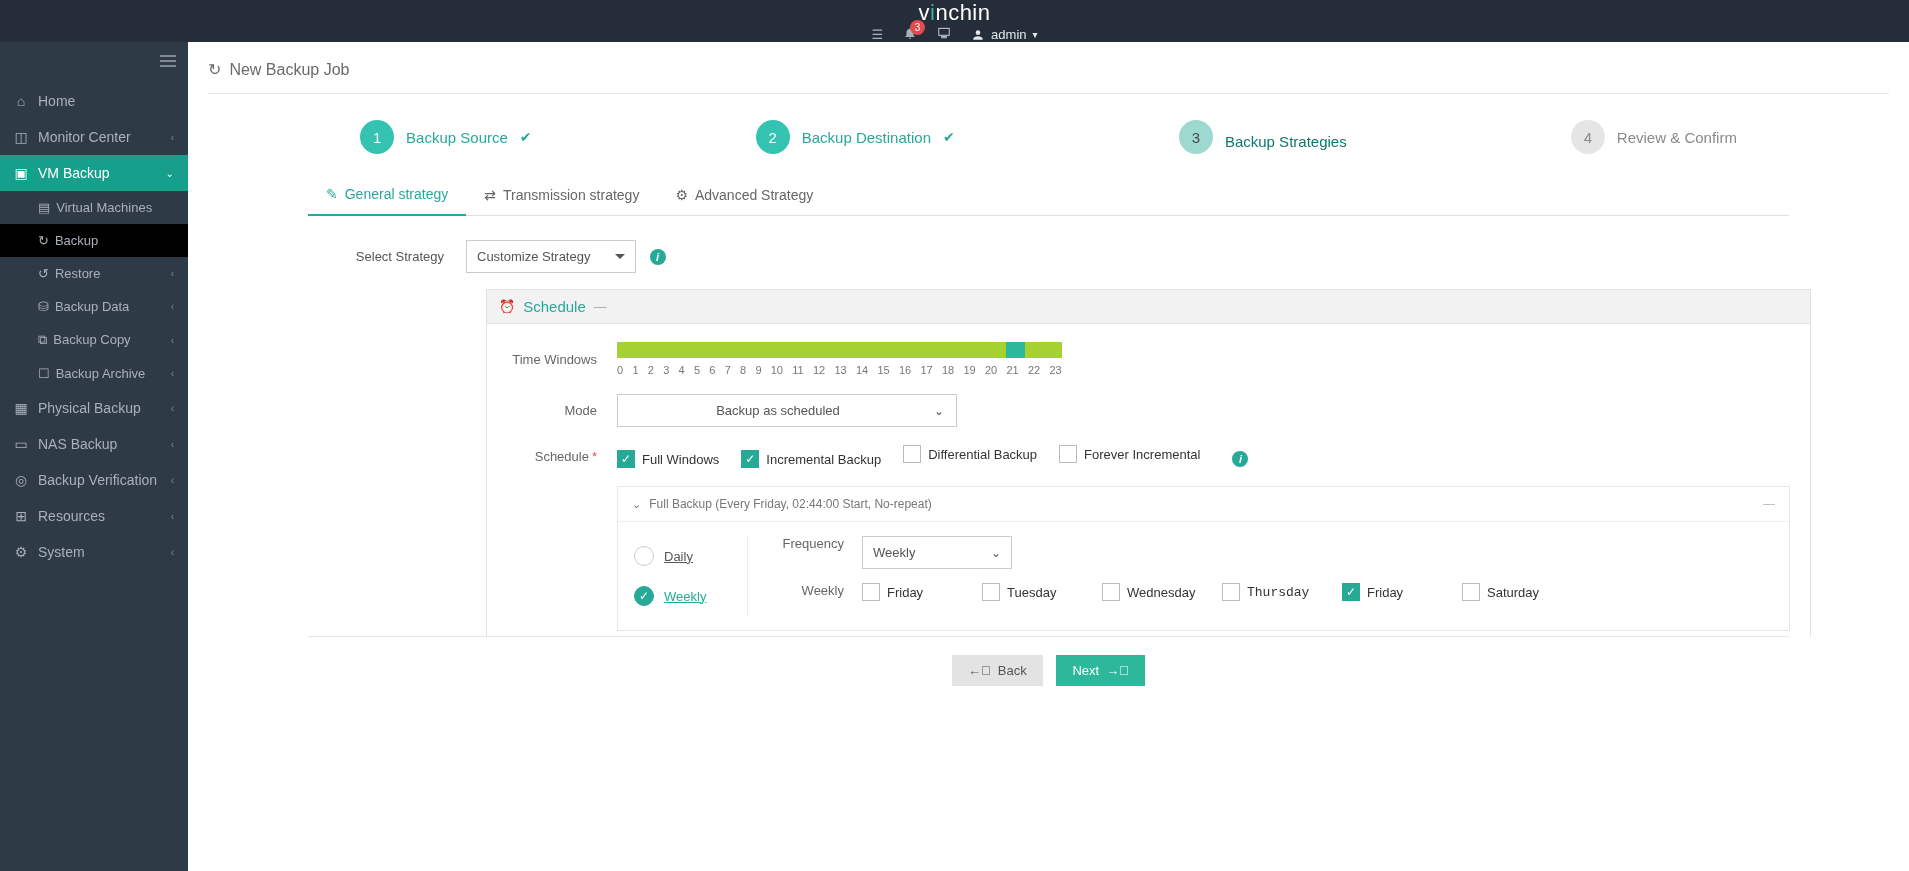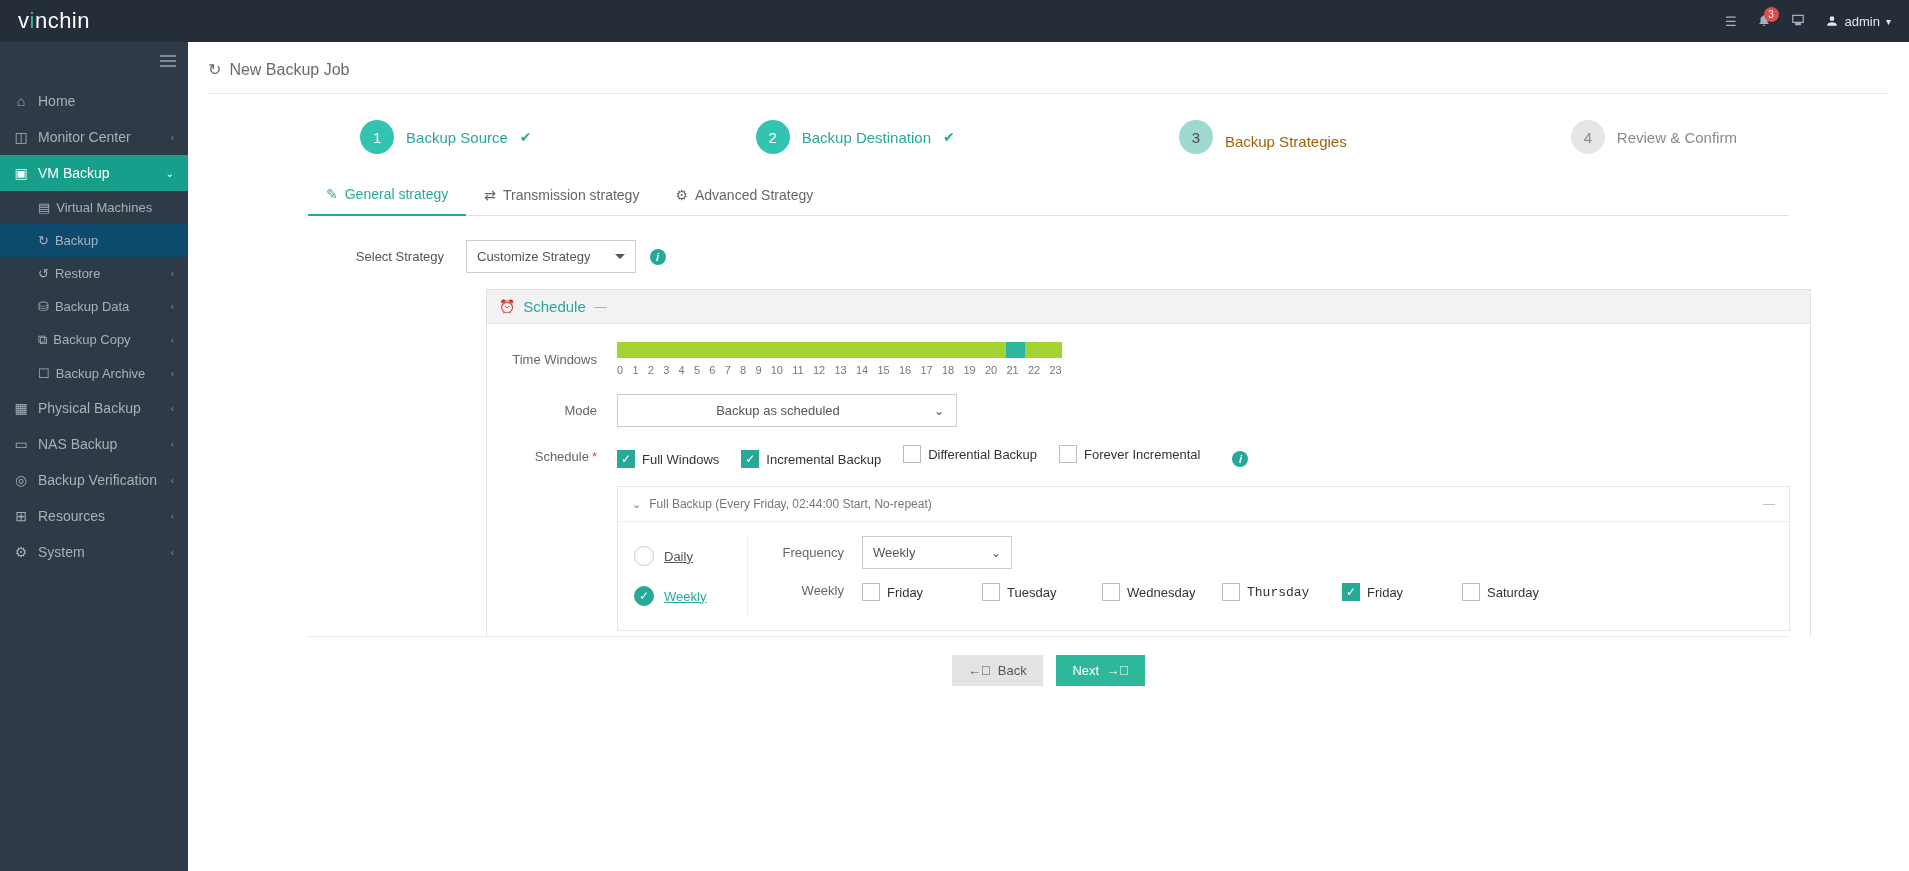--- a/index.html
+++ b/index.html
@@ -1,52 +1,52 @@
 <!DOCTYPE html>
 <html><head>
 <meta charset="utf-8">
 <style>
 * { margin: 0; padding: 0; box-sizing: border-box; }
 body { font-family: -apple-system, BlinkMacSystemFont, "Segoe UI", Helvetica, Arial, sans-serif; background: #f5f5f5; color: #333; font-size: 13px; }
 
 
-.topbar { height: 42px; background: #252e38; display: flex; align-items: center; padding: 0 18px; justify-content: space-between; }
+.topbar { height: 42px; background: #252e38; display: flex; align-items: center; padding: 0 18px; justify-content: space-between; flex-direction: column; }
 .logo { color: #fff; font-size: 22px; font-weight: 400; letter-spacing: 0.5px; }
 .logo .dot { color: #38b2a3; }
 .topbar-right { display: flex; align-items: center; gap: 20px; color: #a8b1ba; }
 .bell-wrap { position: relative; }
 .badge { position: absolute; top: -6px; right: -8px; background: #e24b4b; color: #fff; border-radius: 50%; font-size: 10px; width: 15px; height: 15px; display: flex; align-items: center; justify-content: center; }
 .user-link { display: flex; align-items: center; gap: 6px; cursor: pointer; color: #e3e6ea; }
 
 
 .layout { display: flex; }
 .sidebar { width: 188px; background: #2e3a45; min-height: calc(100vh - 42px); color: #a8b1ba; }
 .sidebar-toggle { text-align: right; padding: 10px 12px; }
 .sidebar-toggle span { display: inline-block; cursor: pointer; }
 .sidebar-toggle span i { display: block; width: 16px; height: 2px; background: #7f8a96; margin: 3px 0; }
 .nav-item { display: flex; align-items: center; padding: 10px 14px; cursor: pointer; font-size: 14px; justify-content: space-between; }
 .nav-item .nav-left { display: flex; align-items: center; gap: 10px; }
 .nav-item.active { background: #16a08c; color: #fff; position: relative; }
 .nav-item.active::after { content: ""; position: absolute; right: -8px; top: 50%; transform: translateY(-50%); border: 8px solid transparent; border-left-color: #16a08c; }
 .sub-nav-item { padding: 9px 14px 9px 38px; display: flex; align-items: center; gap: 8px; cursor: pointer; font-size: 13px; justify-content: space-between; }
-.sub-nav-item.active { background: #0c4a6e; }
+.sub-nav-item.active { background: #000000; }
 .chev { font-size: 10px; color: #7f8a96; }
 .nav-icon { width: 14px; text-align: center; }
 
 
 .main { flex: 1; padding: 18px 20px; background: #fff; margin: 0; }
 .page-title { font-size: 16px; color: #6a6a6a; display: flex; align-items: center; gap: 8px; padding-bottom: 14px; border-bottom: 1px solid #e7e7e7; }
 .steps { display: flex; justify-content: space-around; padding: 26px 40px 10px; }
 .step { display: flex; align-items: center; gap: 12px; }
 .step-num { width: 34px; height: 34px; border-radius: 50%; display: flex; align-items: center; justify-content: center; font-size: 15px; background: #e5e5e5; color: #8a8a8a; }
 .step-num.done { background: #33c3b0; color: #fff; }
 .step-num.current { background: #9ed9d0; color: #4a4a4a; }
 .step-label { font-size: 15px; color: #8a8a8a; }
 .step-label.done { color: #27a998; }
-.step-label.current { color: #a16207; margin-top: 8px; }
+.step-label.current { color: #0f766e; margin-top: 8px; }
 .check-mark { color: #27a998; font-size: 14px; }
 
 .tab-strip { border-bottom: 1px solid #e0e0e0; margin: 10px 100px 0; display: flex; }
 .tab { padding: 12px 18px; cursor: pointer; color: #666; display: flex; align-items: center; gap: 7px; font-size: 14px; }
 .tab.active { color: #27a998; border-bottom: 2px solid #27a998; margin-bottom: -1px; }
 
 .panel { margin: 0 78px; padding: 24px 0; max-height: 420px; overflow-y: auto; }
 
 .form-row { display: flex; align-items: center; margin-bottom: 16px; }
 .form-label { width: 180px; text-align: right; padding-right: 22px; color: #555; font-size: 13px; }
@@ -82,21 +82,21 @@
 
 .sub-collapse { border: 1px solid #e6e6e6; margin-left: 0; }
 .sub-collapse-header { padding: 10px 14px; color: #777; font-size: 12px; display: flex; align-items: center; gap: 8px; border-bottom: 1px solid #eee; }
 .sub-body { display: flex; padding: 14px 0; }
 .freq-list { width: 130px; border-right: 1px solid #eee; }
 .freq-item { display: flex; align-items: center; gap: 10px; padding: 10px 16px; cursor: pointer; color: #555; text-decoration: underline; }
 .freq-circle { width: 20px; height: 20px; border-radius: 50%; border: 1px solid #ccc; display: flex; align-items: center; justify-content: center; color: #fff; font-size: 12px; }
 .freq-item.active .freq-circle { background: #27a998; border-color: #27a998; }
 .freq-item.active { color: #27a998; }
 .freq-detail { flex: 1; padding: 0 24px; }
-.detail-row { display: flex; align-items: center; margin-bottom: 14px; }
+.detail-row { display: flex; align-items: flex-start; margin-bottom: 14px; }
 .detail-label { width: 90px; text-align: right; padding-right: 18px; color: #666; }
 
 .day-grid { display: flex; flex-wrap: wrap; gap: 12px 20px; }
 
 .footer-btns { text-align: center; padding: 18px 0 8px; border-top: 1px solid #e7e7e7; margin: 0 100px; }
 .btn { display: inline-flex; align-items: center; gap: 7px; padding: 8px 16px; font-size: 13px; cursor: pointer; border: none; }
 .btn-back { background: #e3e3e3; color: #555; }
 .btn-next { background: #2db79b; color: #fff; margin-left: 10px; }
 
 .icon-svg { width: 14px; height: 14px; fill: currentColor; }

